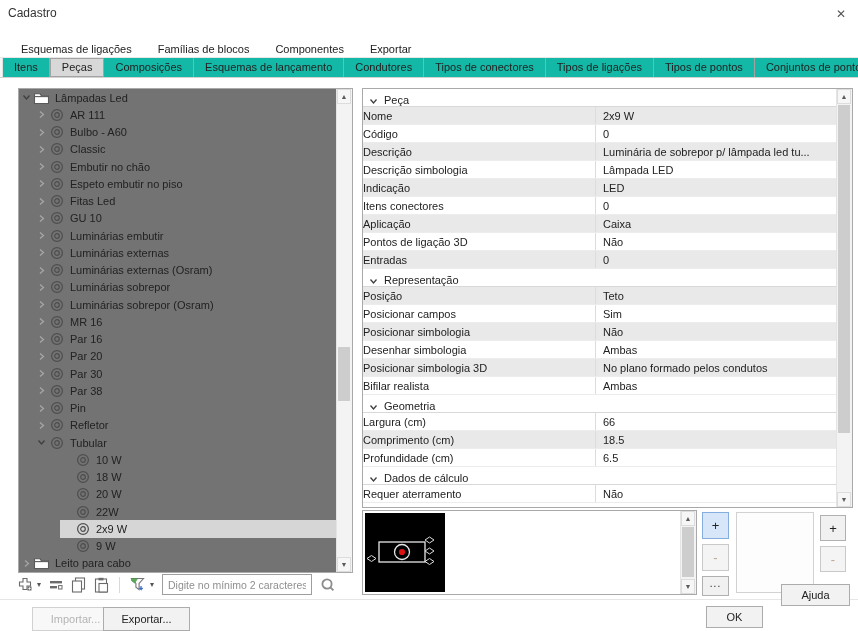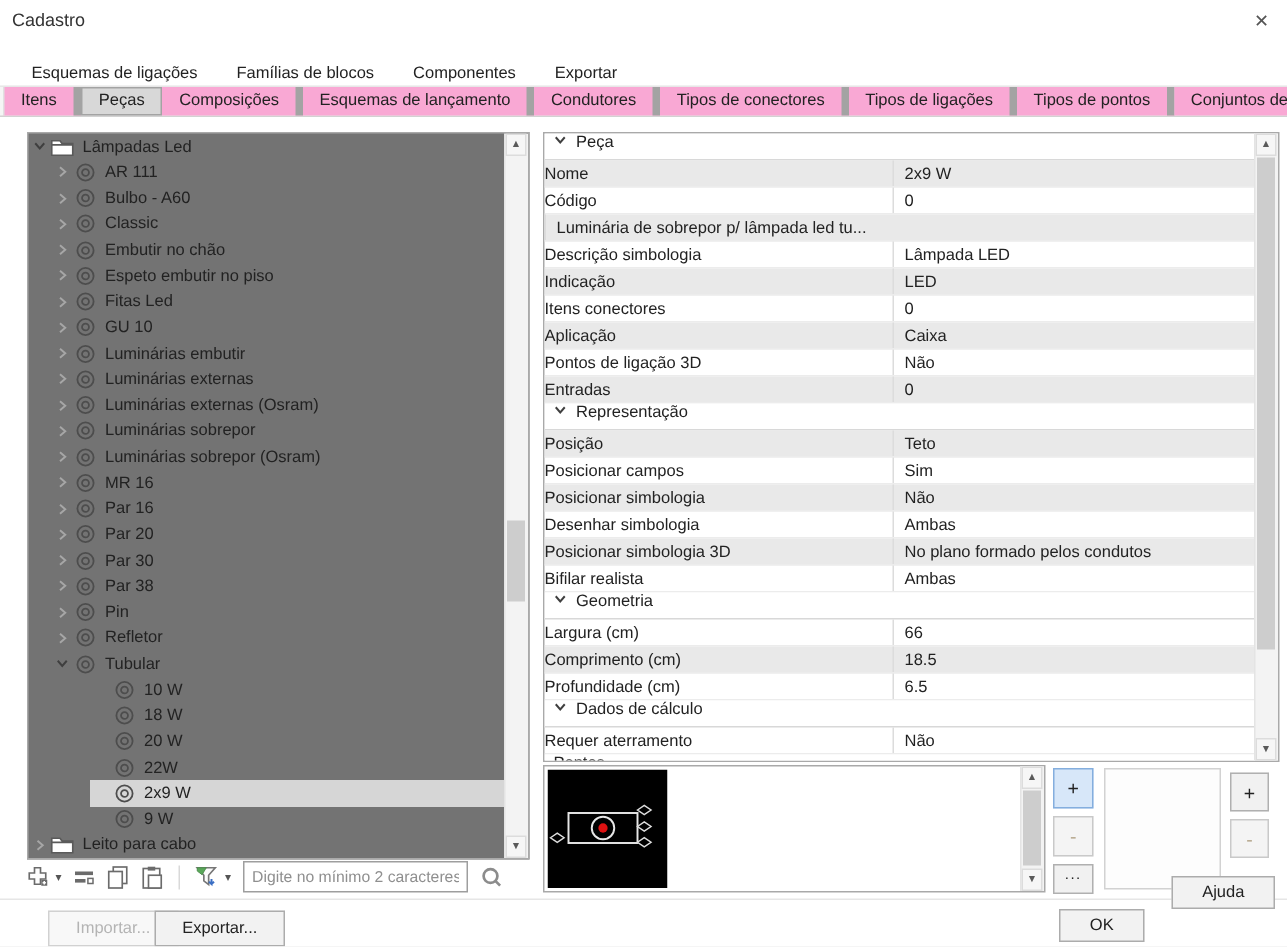--- a/index.html
+++ b/index.html
@@ -10,21 +10,21 @@
   .title{position:absolute;left:8px;top:6px;font-size:12px;color:#333;}
   .close{position:absolute;right:8px;top:5px;width:18px;height:18px;display:flex;
          align-items:center;justify-content:center;color:#555;font-size:12px;cursor:default;}
   
   .tab2row{position:absolute;left:8px;top:40px;height:17px;display:flex;align-items:center;}
   .tab2{padding:0 13px;white-space:nowrap;color:#222;}
   
   .tab1row{position:absolute;left:0;top:57px;width:858px;height:21px;box-sizing:border-box;
            background:#f5f5f5;border-top:1px solid #e7e7e7;border-bottom:1px solid #d2d2d2;
            display:flex;padding-left:2px;}
-  .tab1{padding:0 11px;line-height:19px;border-right:5px solid #a3a3a3;white-space:nowrap;color:#222;background:#f9a8d4;}
+  .tab1{padding:0 11px;line-height:19px;border-right:1px solid #a3a3a3;white-space:nowrap;color:#222;background:#14b8a6;}
   .tab1:first-child{border-left:1px solid #e1e1e1;}
   .tab1.active{background:#d8d8d8;border:1px solid #a3a3a3;line-height:17px;}
   
   .treepanel{position:absolute;left:18px;top:88px;width:335px;height:485px;box-sizing:border-box;
              border:1px solid #a9a9a9;background:#737373;overflow:hidden;}
   .treerows{position:absolute;left:0;top:0;right:15px;bottom:0;overflow:hidden;}
   .trow{display:flex;align-items:center;height:17.25px;white-space:nowrap;}
   .trow.lvl1{padding-left:15px;}
   .trow.lvl2{padding-left:41px;}
   .chev{width:14px;min-width:14px;display:flex;align-items:center;justify-content:center;}
@@ -42,21 +42,21 @@
   .tbi{display:flex;align-items:center;justify-content:center;}
   .caret{font-size:8px;color:#555;margin-left:-4px;}
   .tbsep{width:1px;height:16px;background:#d9d9d9;margin:0 2px;}
   .search{width:138px;height:19px;border:1px solid #9e9e9e;padding:0 5px;font-family:inherit;
           font-size:10.5px;color:#444;}
   .search::placeholder{color:#8f8f8f;}
   
   .grid{position:absolute;left:362px;top:88px;width:491px;height:420px;box-sizing:border-box;
         border:1px solid #a9a9a9;background:#fff;overflow:hidden;}
   .gridrows{position:absolute;left:0;top:0;right:15px;bottom:0;overflow:hidden;}
-  .ghead{display:flex;align-items:flex-start;height:18px;box-sizing:border-box;padding-left:6px;
+  .ghead{display:flex;align-items:flex-end;height:18px;box-sizing:border-box;padding-left:6px;
          border-bottom:1px solid #d8d8d8;background:#fff;white-space:nowrap;}
   .ghead .hch{margin-right:6px;display:flex;}
   .grow{display:flex;align-items:stretch;height:18px;box-sizing:border-box;border-bottom:1px solid #ececec;white-space:nowrap;}
   .grow.shade{background:#e9e9e9;}
   .gname{width:232px;min-width:232px;box-sizing:border-box;display:flex;align-items:center;overflow:hidden;}
   .gval{flex:1;border-left:1px solid #dcdcdc;padding-left:7px;display:flex;align-items:center;overflow:hidden;}
   
   .plist{position:absolute;left:362px;top:510px;width:335px;height:85px;box-sizing:border-box;
          border:1px solid #a9a9a9;background:#fff;}
   .thumb{position:absolute;left:2px;top:2px;width:80px;height:79px;}
@@ -592,20 +592,21 @@
         </div>
         <div class="grow shade">
           <div class="gname">Nome</div>
           <div class="gval">2x9 W</div>
         </div>
         <div class="grow">
           <div class="gname">Código</div>
           <div class="gval">0</div>
         </div>
         <div class="grow shade">
+          <div class="gname">Descrição</div>
           <div class="gval">Luminária de sobrepor p/ lâmpada led tu...</div>
         </div>
         <div class="grow">
           <div class="gname">Descrição simbologia</div>
           <div class="gval">Lâmpada LED</div>
         </div>
         <div class="grow shade">
           <div class="gname">Indicação</div>
           <div class="gval">LED</div>
         </div>

